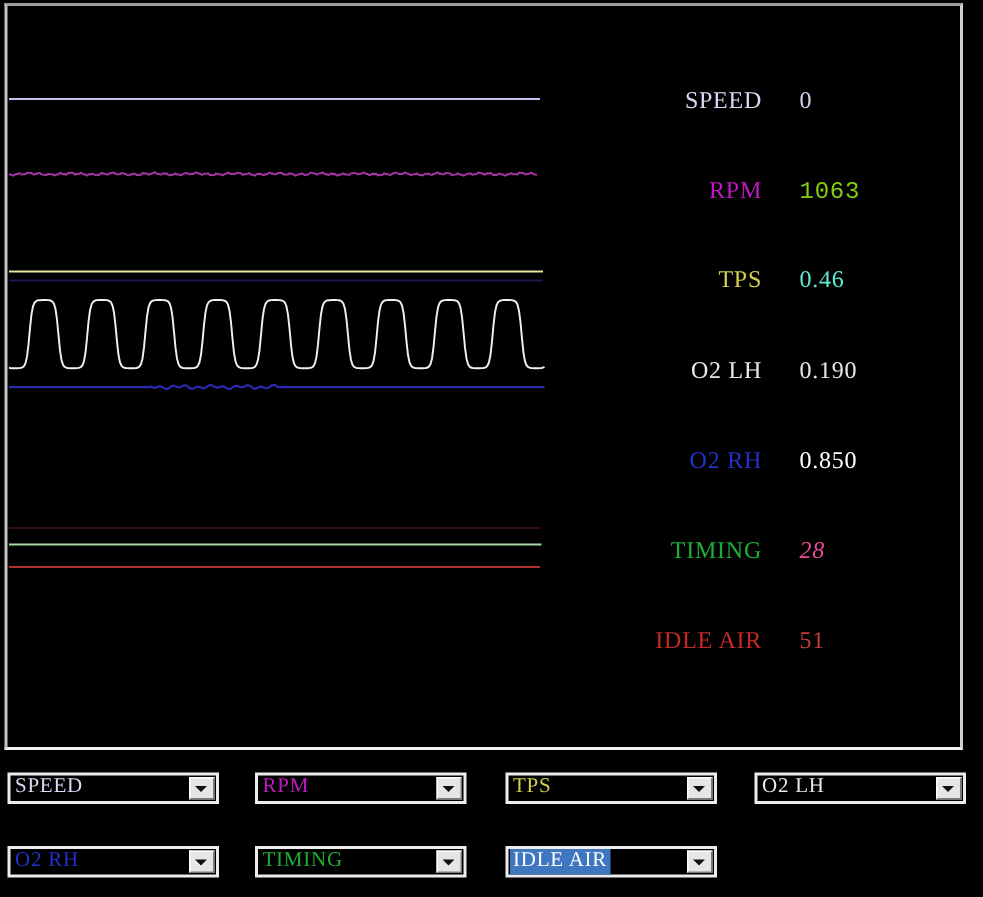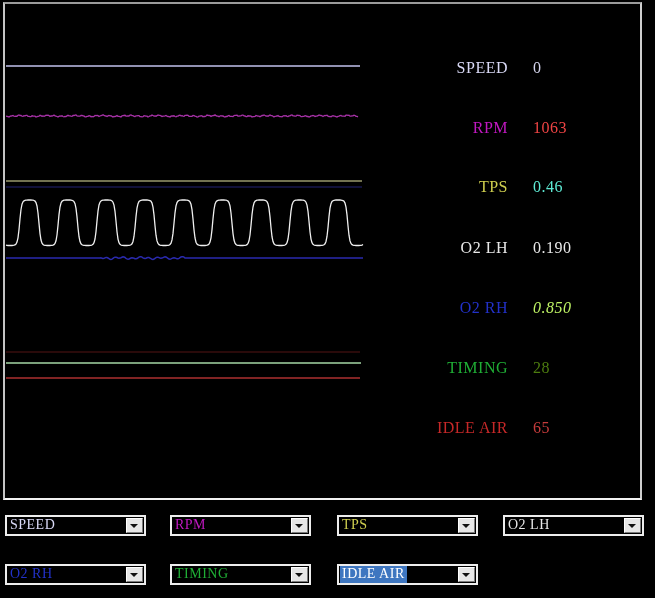--- a/index.html
+++ b/index.html
@@ -51,41 +51,41 @@
       <polyline points="6,363.0 7,363.0 8,363.0 9,363.0 10,363.0 11,363.0 12,363.0 13,363.0 14,363.0 15,363.0 16,363.0 17,363.0 18,363.0 19,363.0 20,363.0 21,363.0 22,363.0 23,363.0 24,363.0 25,363.0 26,363.0 27,363.0 28,363.0 29,363.0 30,363.0 31,363.0 32,363.0 33,363.0 34,363.0 35,363.0 36,363.0 37,363.0 38,363.0 39,363.0 40,363.0 41,363.0 42,363.0 43,363.0 44,363.0 45,363.0 46,363.0 47,363.0 48,363.0 49,363.0 50,363.0 51,363.0 52,363.0 53,363.0 54,363.0 55,363.0 56,363.0 57,363.0 58,363.0 59,363.0 60,363.0 61,363.0 62,363.0 63,363.0 64,363.0 65,363.0 66,363.0 67,363.0 68,363.0 69,363.0 70,363.0 71,363.0 72,363.0 73,363.0 74,363.0 75,363.0 76,363.0 77,363.0 78,363.0 79,363.0 80,363.0 81,363.0 82,363.0 83,363.0 84,363.0 85,363.0 86,363.0 87,363.0 88,363.0 89,363.0 90,363.0 91,363.0 92,363.0 93,363.0 94,363.0 95,363.0 96,363.0 97,363.0 98,363.0 99,363.0 100,363.0 101,363.0 102,363.0 103,363.0 104,363.0 105,363.0 106,363.0 107,363.0 108,363.0 109,363.0 110,363.0 111,363.0 112,363.0 113,363.0 114,363.0 115,363.0 116,363.0 117,363.0 118,363.0 119,363.0 120,363.0 121,363.0 122,363.0 123,363.0 124,363.0 125,363.0 126,363.0 127,363.0 128,363.0 129,363.0 130,363.0 131,363.0 132,363.0 133,363.0 134,363.0 135,363.0 136,363.0 137,363.0 138,363.0 139,363.0 140,363.0 141,363.0 142,363.0 143,363.0 144,363.0 145,363.0 146,363.0 147,363.0 148,363.0 149,363.0 150,363.0 151,363.0 152,363.0 153,363.0 154,363.0 155,363.0 156,363.0 157,363.0 158,363.0 159,363.0 160,363.0 161,363.0 162,363.0 163,363.0 164,363.0 165,363.0 166,363.0 167,363.0 168,363.0 169,363.0 170,363.0 171,363.0 172,363.0 173,363.0 174,363.0 175,363.0 176,363.0 177,363.0 178,363.0 179,363.0 180,363.0 181,363.0 182,363.0 183,363.0 184,363.0 185,363.0 186,363.0 187,363.0 188,363.0 189,363.0 190,363.0 191,363.0 192,363.0 193,363.0 194,363.0 195,363.0 196,363.0 197,363.0 198,363.0 199,363.0 200,363.0 201,363.0 202,363.0 203,363.0 204,363.0 205,363.0 206,363.0 207,363.0 208,363.0 209,363.0 210,363.0 211,363.0 212,363.0 213,363.0 214,363.0 215,363.0 216,363.0 217,363.0 218,363.0 219,363.0 220,363.0 221,363.0 222,363.0 223,363.0 224,363.0 225,363.0 226,363.0 227,363.0 228,363.0 229,363.0 230,363.0 231,363.0 232,363.0 233,363.0 234,363.0 235,363.0 236,363.0 237,363.0 238,363.0 239,363.0 240,363.0 241,363.0 242,363.0 243,363.0 244,363.0 245,363.0 246,363.0 247,363.0 248,363.0 249,363.0 250,363.0 251,363.0 252,363.0 253,363.0 254,363.0 255,363.0 256,363.0 257,363.0 258,363.0 259,363.0 260,363.0 261,363.0 262,363.0 263,363.0 264,363.0 265,363.0 266,363.0 267,363.0 268,363.0 269,363.0 270,363.0 271,363.0 272,363.0 273,363.0 274,363.0 275,363.0 276,363.0 277,363.0 278,363.0 279,363.0 280,363.0 281,363.0 282,363.0 283,363.0 284,363.0 285,363.0 286,363.0 287,363.0 288,363.0 289,363.0 290,363.0 291,363.0 292,363.0 293,363.0 294,363.0 295,363.0 296,363.0 297,363.0 298,363.0 299,363.0 300,363.0 301,363.0 302,363.0 303,363.0 304,363.0 305,363.0 306,363.0 307,363.0 308,363.0 309,363.0 310,363.0 311,363.0 312,363.0 313,363.0 314,363.0 315,363.0 316,363.0 317,363.0 318,363.0 319,363.0 320,363.0 321,363.0 322,363.0 323,363.0 324,363.0 325,363.0 326,363.0 327,363.0 328,363.0 329,363.0 330,363.0 331,363.0 332,363.0 333,363.0 334,363.0 335,363.0 336,363.0 337,363.0 338,363.0 339,363.0 340,363.0 341,363.0 342,363.0 343,363.0 344,363.0 345,363.0 346,363.0 347,363.0 348,363.0 349,363.0 350,363.0 351,363.0 352,363.0 353,363.0 354,363.0 355,363.0 356,363.0 357,363.0 358,363.0 359,363.0 360,363.0 361,363.0" fill="none" stroke="#a6d7a6" stroke-width="1.3"></polyline>
       <polyline points="6,378.0 7,378.0 8,378.0 9,378.0 10,378.0 11,378.0 12,378.0 13,378.0 14,378.0 15,378.0 16,378.0 17,378.0 18,378.0 19,378.0 20,378.0 21,378.0 22,378.0 23,378.0 24,378.0 25,378.0 26,378.0 27,378.0 28,378.0 29,378.0 30,378.0 31,378.0 32,378.0 33,378.0 34,378.0 35,378.0 36,378.0 37,378.0 38,378.0 39,378.0 40,378.0 41,378.0 42,378.0 43,378.0 44,378.0 45,378.0 46,378.0 47,378.0 48,378.0 49,378.0 50,378.0 51,378.0 52,378.0 53,378.0 54,378.0 55,378.0 56,378.0 57,378.0 58,378.0 59,378.0 60,378.0 61,378.0 62,378.0 63,378.0 64,378.0 65,378.0 66,378.0 67,378.0 68,378.0 69,378.0 70,378.0 71,378.0 72,378.0 73,378.0 74,378.0 75,378.0 76,378.0 77,378.0 78,378.0 79,378.0 80,378.0 81,378.0 82,378.0 83,378.0 84,378.0 85,378.0 86,378.0 87,378.0 88,378.0 89,378.0 90,378.0 91,378.0 92,378.0 93,378.0 94,378.0 95,378.0 96,378.0 97,378.0 98,378.0 99,378.0 100,378.0 101,378.0 102,378.0 103,378.0 104,378.0 105,378.0 106,378.0 107,378.0 108,378.0 109,378.0 110,378.0 111,378.0 112,378.0 113,378.0 114,378.0 115,378.0 116,378.0 117,378.0 118,378.0 119,378.0 120,378.0 121,378.0 122,378.0 123,378.0 124,378.0 125,378.0 126,378.0 127,378.0 128,378.0 129,378.0 130,378.0 131,378.0 132,378.0 133,378.0 134,378.0 135,378.0 136,378.0 137,378.0 138,378.0 139,378.0 140,378.0 141,378.0 142,378.0 143,378.0 144,378.0 145,378.0 146,378.0 147,378.0 148,378.0 149,378.0 150,378.0 151,378.0 152,378.0 153,378.0 154,378.0 155,378.0 156,378.0 157,378.0 158,378.0 159,378.0 160,378.0 161,378.0 162,378.0 163,378.0 164,378.0 165,378.0 166,378.0 167,378.0 168,378.0 169,378.0 170,378.0 171,378.0 172,378.0 173,378.0 174,378.0 175,378.0 176,378.0 177,378.0 178,378.0 179,378.0 180,378.0 181,378.0 182,378.0 183,378.0 184,378.0 185,378.0 186,378.0 187,378.0 188,378.0 189,378.0 190,378.0 191,378.0 192,378.0 193,378.0 194,378.0 195,378.0 196,378.0 197,378.0 198,378.0 199,378.0 200,378.0 201,378.0 202,378.0 203,378.0 204,378.0 205,378.0 206,378.0 207,378.0 208,378.0 209,378.0 210,378.0 211,378.0 212,378.0 213,378.0 214,378.0 215,378.0 216,378.0 217,378.0 218,378.0 219,378.0 220,378.0 221,378.0 222,378.0 223,378.0 224,378.0 225,378.0 226,378.0 227,378.0 228,378.0 229,378.0 230,378.0 231,378.0 232,378.0 233,378.0 234,378.0 235,378.0 236,378.0 237,378.0 238,378.0 239,378.0 240,378.0 241,378.0 242,378.0 243,378.0 244,378.0 245,378.0 246,378.0 247,378.0 248,378.0 249,378.0 250,378.0 251,378.0 252,378.0 253,378.0 254,378.0 255,378.0 256,378.0 257,378.0 258,378.0 259,378.0 260,378.0 261,378.0 262,378.0 263,378.0 264,378.0 265,378.0 266,378.0 267,378.0 268,378.0 269,378.0 270,378.0 271,378.0 272,378.0 273,378.0 274,378.0 275,378.0 276,378.0 277,378.0 278,378.0 279,378.0 280,378.0 281,378.0 282,378.0 283,378.0 284,378.0 285,378.0 286,378.0 287,378.0 288,378.0 289,378.0 290,378.0 291,378.0 292,378.0 293,378.0 294,378.0 295,378.0 296,378.0 297,378.0 298,378.0 299,378.0 300,378.0 301,378.0 302,378.0 303,378.0 304,378.0 305,378.0 306,378.0 307,378.0 308,378.0 309,378.0 310,378.0 311,378.0 312,378.0 313,378.0 314,378.0 315,378.0 316,378.0 317,378.0 318,378.0 319,378.0 320,378.0 321,378.0 322,378.0 323,378.0 324,378.0 325,378.0 326,378.0 327,378.0 328,378.0 329,378.0 330,378.0 331,378.0 332,378.0 333,378.0 334,378.0 335,378.0 336,378.0 337,378.0 338,378.0 339,378.0 340,378.0 341,378.0 342,378.0 343,378.0 344,378.0 345,378.0 346,378.0 347,378.0 348,378.0 349,378.0 350,378.0 351,378.0 352,378.0 353,378.0 354,378.0 355,378.0 356,378.0 357,378.0 358,378.0 359,378.0 360,378.0" fill="none" stroke="#ad3030" stroke-width="1.3"></polyline>
     </svg>
 
   <div class="readout" style="top:57px">
     <span class="ro-label" style="color: rgb(217, 217, 246);">SPEED</span>
     <span class="ro-value" style="color: rgb(210, 210, 234);">0</span>
   </div>
   <div class="readout" style="top:117px">
     <span class="ro-label" style="color: rgb(192, 24, 192);">RPM</span>
-    <span class="ro-value" style="color: #ef4444;">1063</span>
+    <span class="ro-value" style="color: #84cc16; font-family: Liberation Mono, monospace;">1063</span>
   </div>
   <div class="readout" style="top:176px">
     <span class="ro-label" style="color: rgb(207, 207, 79);">TPS</span>
     <span class="ro-value" style="color: #5eead4;">0.46</span>
   </div>
   <div class="readout" style="top:237px">
     <span class="ro-label" style="color: rgb(232, 232, 232);">O2 LH</span>
     <span class="ro-value" style="color: rgb(232, 232, 232);">0.190</span>
   </div>
   <div class="readout" style="top:297px">
     <span class="ro-label" style="color: rgb(34, 49, 200);">O2 RH</span>
-    <span class="ro-value" style="color: #bef264; font-style: italic;">0.850</span>
+    <span class="ro-value" style="color: #ffffff;">0.850</span>
   </div>
   <div class="readout" style="top:357px">
     <span class="ro-label" style="color: rgb(31, 174, 53);">TIMING</span>
-    <span class="ro-value" style="color: #4d7c0f;">28</span>
+    <span class="ro-value" style="color: #ec4899; font-style: italic;">28</span>
   </div>
   <div class="readout" style="top:417px">
     <span class="ro-label" style="color: rgb(198, 40, 40);">IDLE AIR</span>
-    <span class="ro-value" style="color: rgb(197, 59, 59);">65</span>
+    <span class="ro-value" style="color: rgb(197, 59, 59);">51</span>
   </div>
 
   <div class="combo" style="left:5px;top:515px">
     <span class="combo-text" style="color: rgb(217, 217, 246);">SPEED</span>
     <span class="combo-btn">
         <span class="combo-arrow"></span>
       </span>
   </div>
   <div class="combo" style="left:170px;top:515px">
     <span class="combo-text" style="color: rgb(192, 24, 192);">RPM</span>

